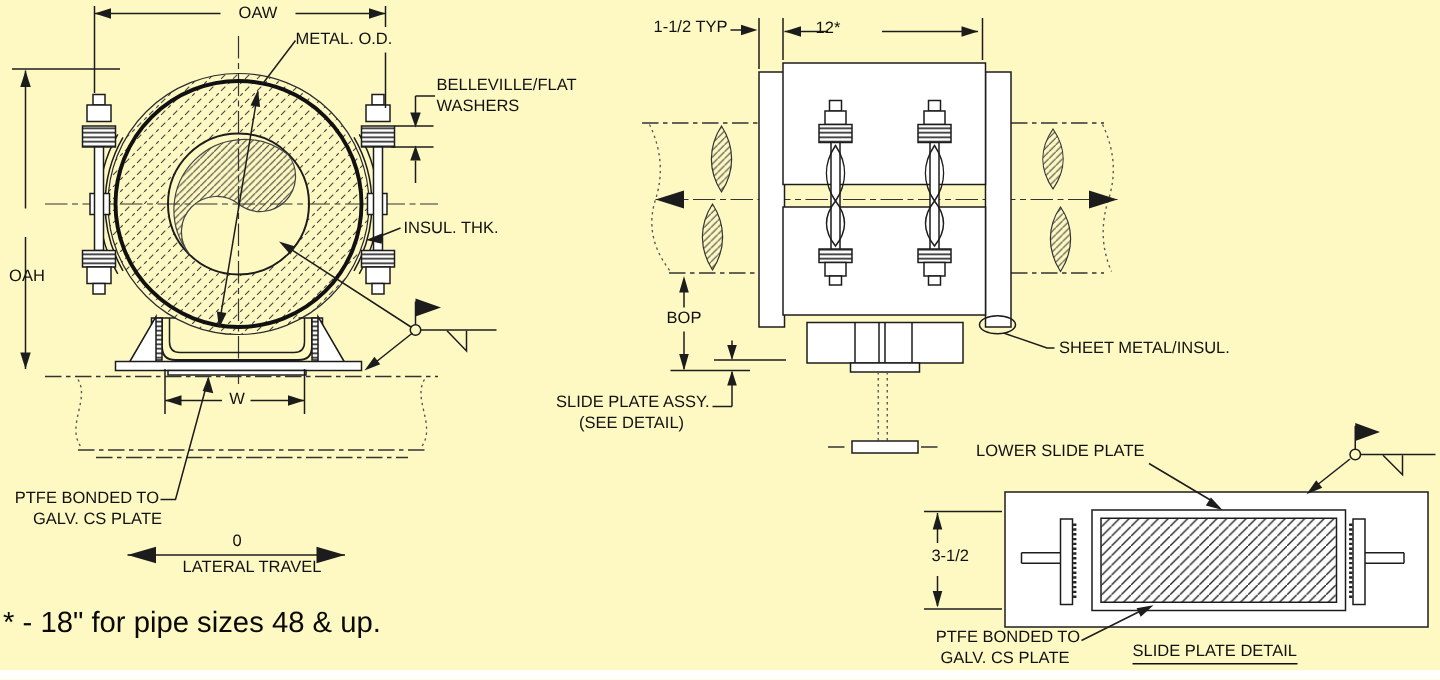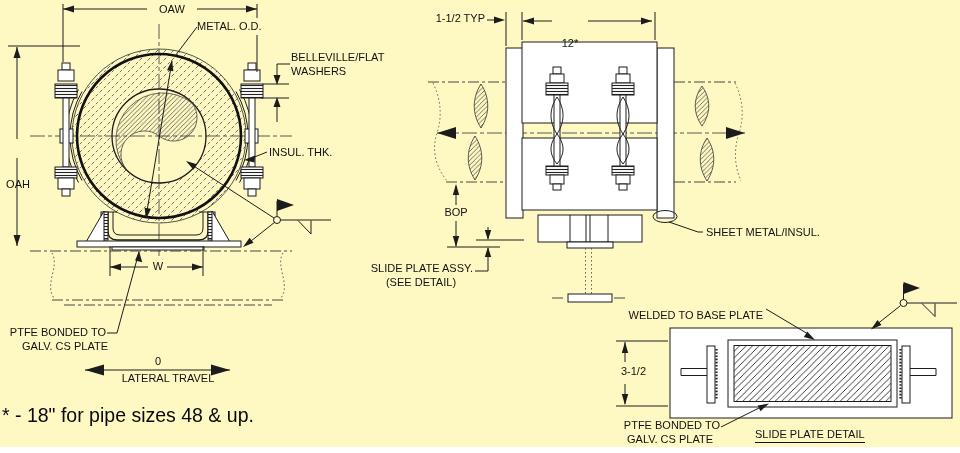--- a/index.html
+++ b/index.html
@@ -315,27 +315,27 @@
 <div class="lbl" style="left:291px;top:51px;">BELLEVILLE/FLAT</div>
 <div class="lbl" style="left:291px;top:65px;">WASHERS</div>
 <div class="lbl" style="left:269px;top:146px;">INSUL. THK.</div>
 <div class="lbl ctr" style="left:140px;top:260px;width:36px;">W</div>
 <div class="lbl rt" style="left:6px;top:326px;width:100px;">PTFE BONDED TO</div>
 <div class="lbl rt" style="left:6px;top:340px;width:102px;">GALV. CS PLATE</div>
 <div class="lbl ctr" style="left:140px;top:355px;width:36px;">0</div>
 <div class="lbl ctr" style="left:110px;top:372px;width:116px;">LATERAL TRAVEL</div>
 
 <div class="lbl rt" style="left:415px;top:12px;width:70px;">1-1/2 TYP</div>
-<div class="lbl ctr" style="left:550px;top:13px;width:40px;margin-top:24px;">12*</div>
+<div class="lbl ctr" style="left:532px;top:13px;width:40px;">12*</div>
 <div class="lbl ctr" style="left:441px;top:206px;width:30px;">BOP</div>
 <div class="lbl" style="left:706px;top:226px;">SHEET METAL/INSUL.</div>
 <div class="lbl rt" style="left:369px;top:262px;width:104px;">SLIDE PLATE ASSY.</div>
 <div class="lbl ctr" style="left:369px;top:276px;width:104px;">(SEE DETAIL)</div>
 
-<div class="lbl rt" style="left:613px;top:309px;width:150px;">WELDED TO BASE PLATE</div>
+<div class="lbl rt" style="left:613px;top:295px;width:150px;">LOWER SLIDE PLATE</div>
 <div class="lbl ctr" style="left:602px;top:365px;width:44px;text-align:right;">3-1/2</div>
 <div class="lbl rt" style="left:612px;top:419px;width:108px;">PTFE BONDED TO</div>
 <div class="lbl rt" style="left:605px;top:433px;width:108px;">GALV. CS PLATE</div>
 <div class="lbl title-underline" style="left:755px;top:428px;">SLIDE PLATE DETAIL</div>
 
 <div class="note" style="left:2px;top:404px;">* - 18" for pipe sizes 48 &amp; up.</div>
 
 </div>
 
 </body></html>

